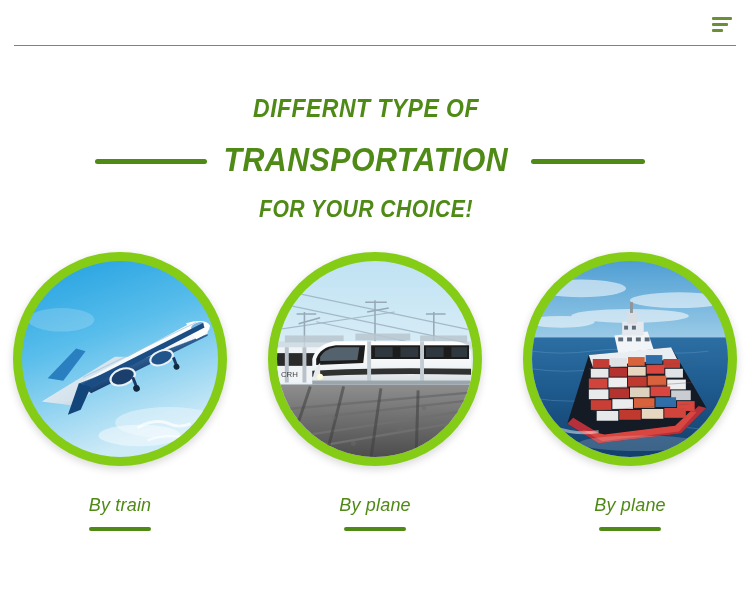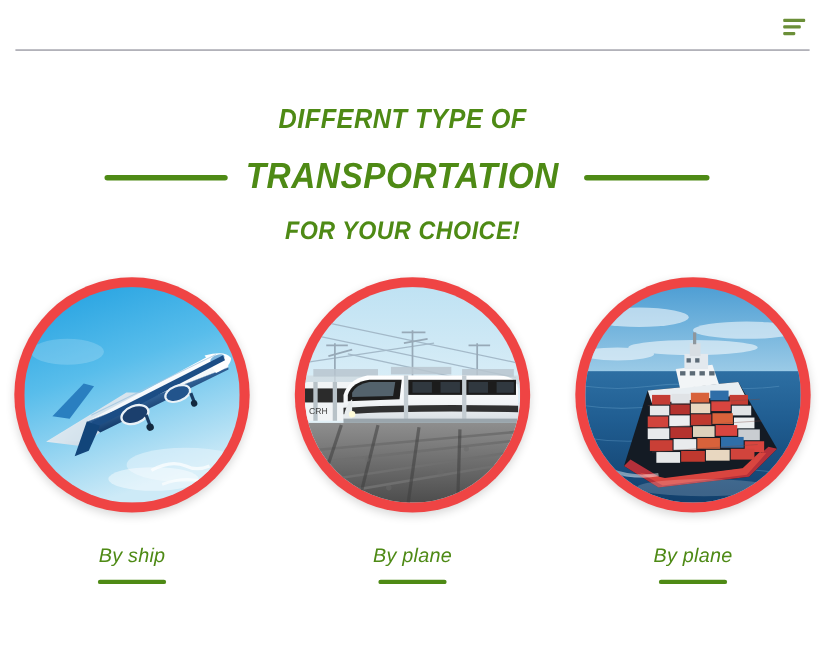--- a/index.html
+++ b/index.html
@@ -153,21 +153,21 @@
     width: 218px;
     display: flex;
     flex-direction: column;
     align-items: center;
   }
 
   .circle-wrap {
     width: 214px;
     height: 214px;
     border-radius: 50%;
-    background: #ef4444;
+    background: #84cc16;
     padding: 9px;
     box-shadow: 0 3px 9px rgba(0,0,0,0.16);
     position: relative;
   }
 
   .circle-img {
     width: 100%;
     height: 100%;
     border-radius: 50%;
     overflow: hidden;
@@ -267,21 +267,21 @@
               <rect x="104" y="122" width="3" height="10" fill="#1a3c64"></rect>
               <circle cx="105" cy="134" r="3.4" fill="#13293f"></circle>
               <rect x="150" y="118" width="3" height="8" fill="#1a3c64"></rect>
               <circle cx="151" cy="128" r="3" fill="#13293f"></circle>
             </g>
             <path d="M118 170 q18 -10 32 -4 q10 5 22 0" stroke="#ffffff" stroke-width="3" fill="none" opacity="0.7"></path>
             <path d="M128 183 q22 -8 40 -2" stroke="#ffffff" stroke-width="2.5" fill="none" opacity="0.6"></path>
           </svg>
         </div>
       </div>
-      <div class="card-label">By ship</div>
+      <div class="card-label">By train</div>
       <div class="card-underline"></div>
     </div>
 
     <div class="card">
       <div class="circle-wrap">
         <div class="circle-img">
           <svg viewBox="0 0 200 200" preserveAspectRatio="xMidYMid slice">
             <defs>
               <linearGradient id="skyB" x1="0" y1="0" x2="0" y2="1">
                 <stop offset="0%" stop-color="#bfe2f3"></stop>

